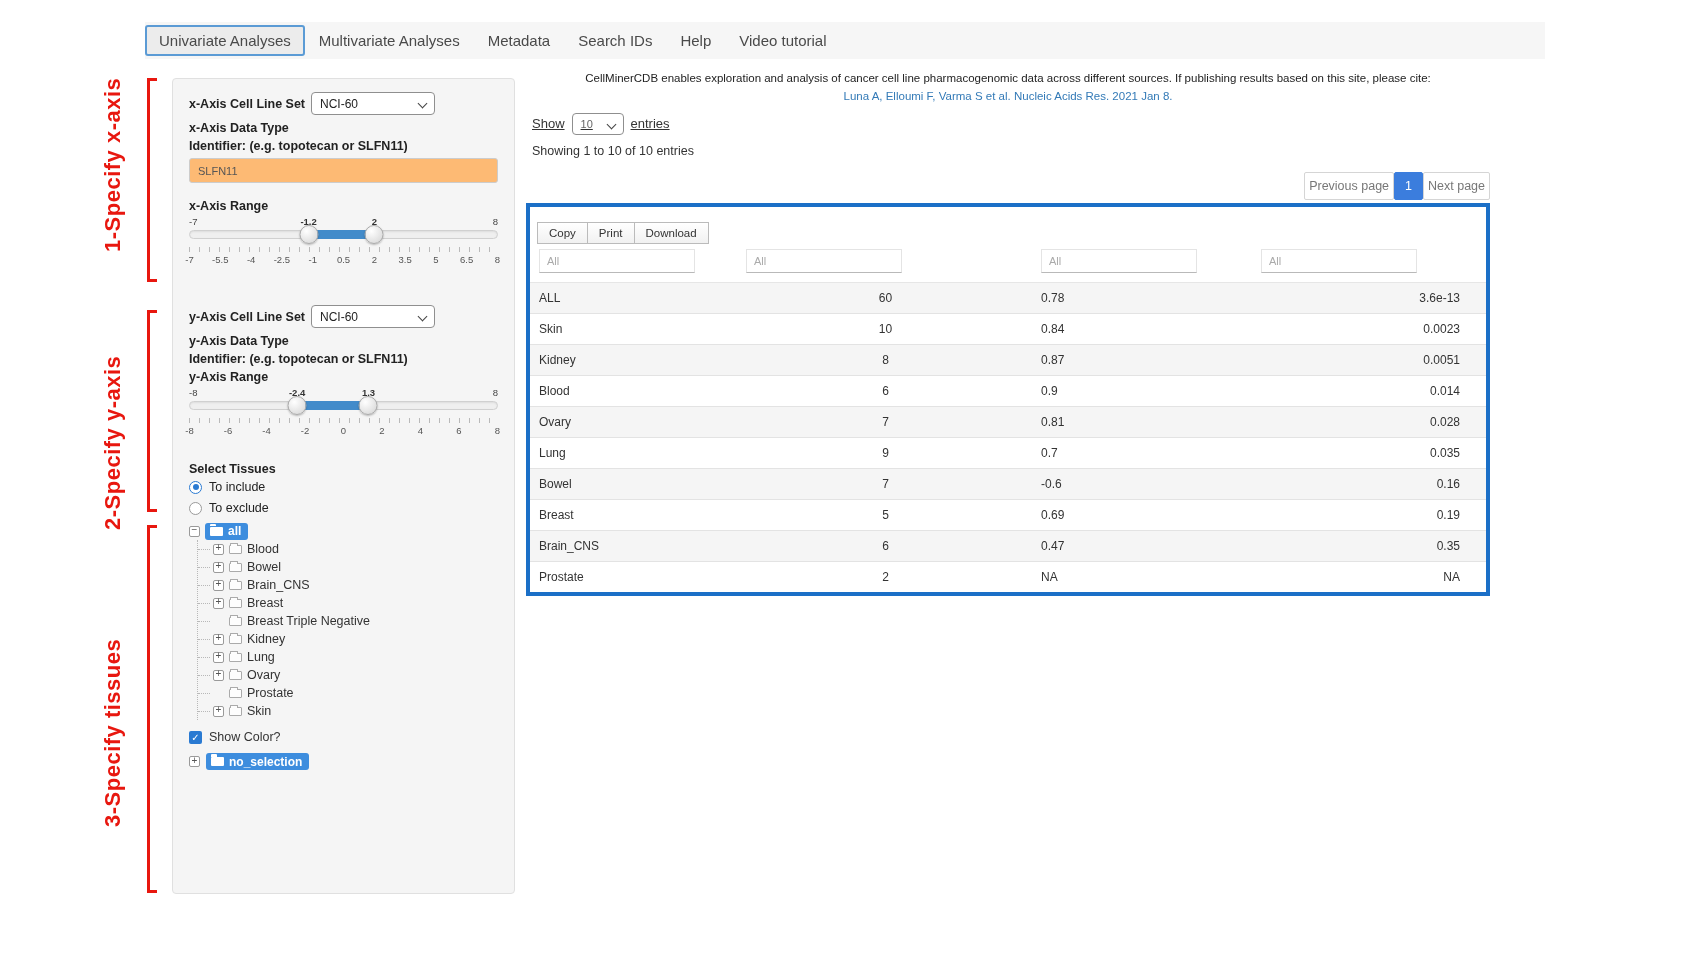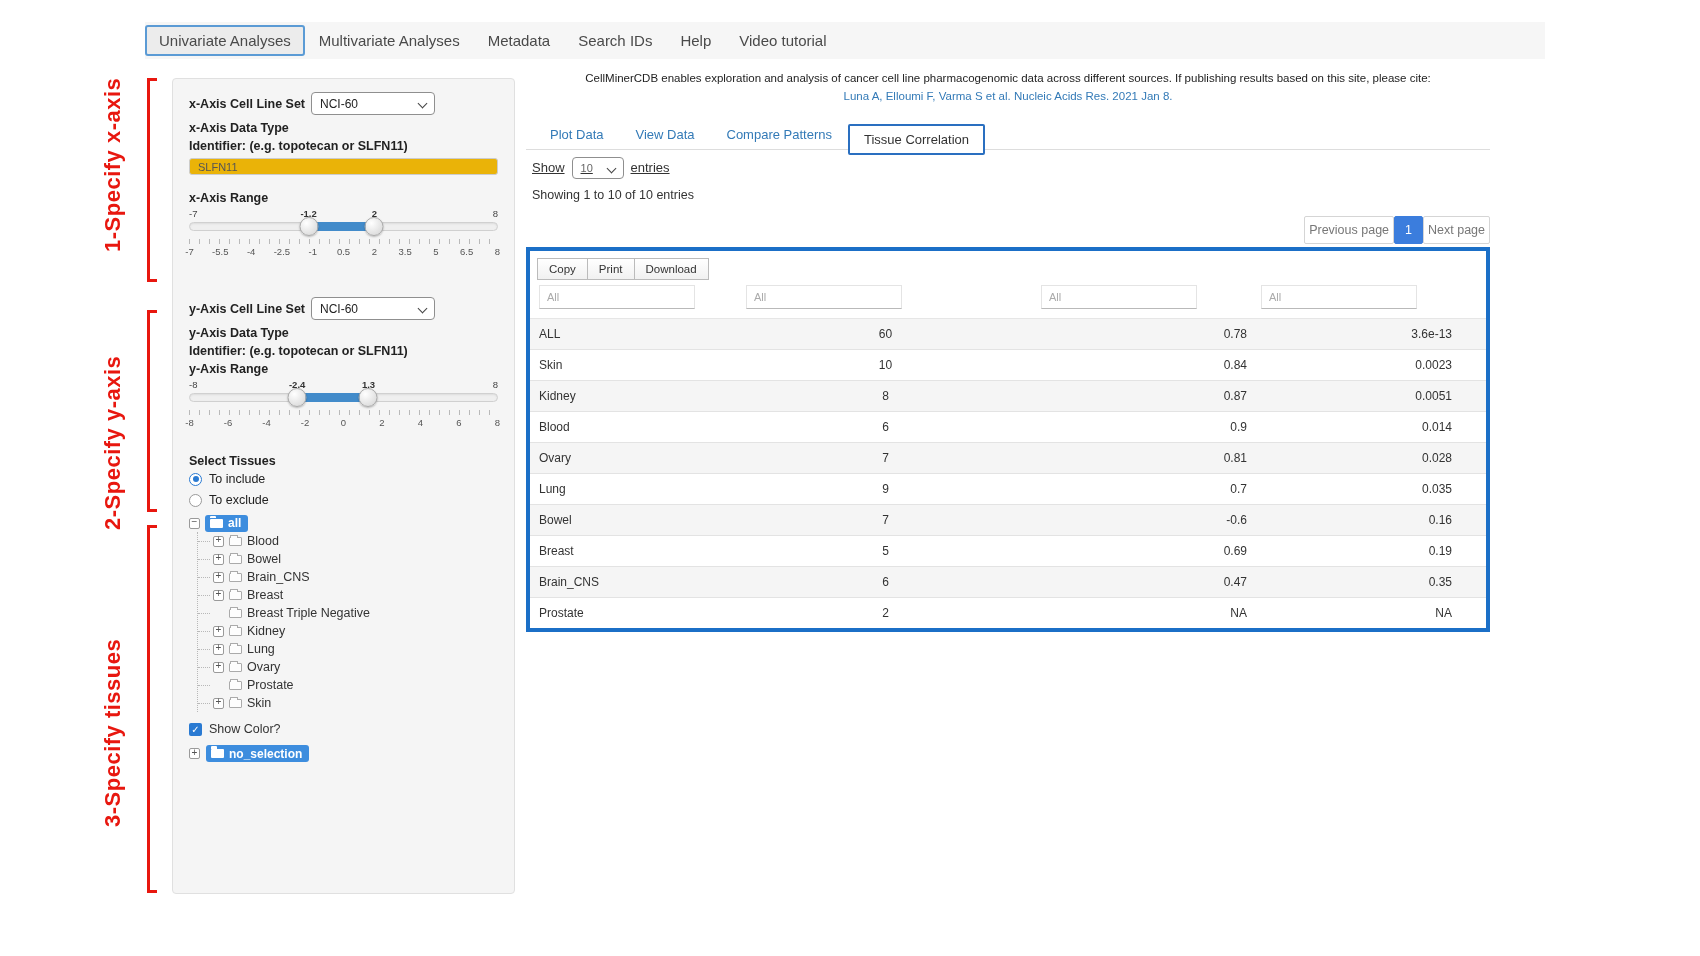--- a/index.html
+++ b/index.html
@@ -30,22 +30,22 @@
   .sb-row { display:flex; align-items:center; margin-bottom:6px; }
   .sb-label { font-size:12.5px; font-weight:bold; color:#222; }
   .sb-label.block { display:block; margin:4px 0 3px; }
   .sel { position:relative; background:#fff; border:1px solid #8f8f8f; border-radius:4px;
     height:23px; font-size:12px; color:#222; display:flex; align-items:center;
     padding:0 22px 0 8px; cursor:pointer; }
   .sel.inline { width:124px; margin-left:6px; }
   .sel.full { width:100%; margin-bottom:6px; }
   .chev { position:absolute; right:8px; top:7px; width:7px; height:7px;
     border-right:1.6px solid #444; border-bottom:1.6px solid #444; transform:rotate(45deg); }
-  .txt-input { width:100%; height:17px; border:1px solid #ccc; border-radius:3px;
-    background:#eab308; font-size:11px; color:#555; padding:0 8px; margin:2px 0 12px;
+  .txt-input { width:100%; height:25px; border:1px solid #ccc; border-radius:3px;
+    background:#fdba74; font-size:11px; color:#555; padding:0 8px; margin:2px 0 12px;
     font-family:"Liberation Sans","DejaVu Sans",sans-serif; }
 
   
   .slider { position:relative; margin:2px 0 0; }
   .sl-top { position:relative; height:14px; font-size:9.5px; color:#444; }
   .sl-top .minl { position:absolute; left:0; } .sl-top .maxl { position:absolute; right:0; }
   .sl-top .hl { position:absolute; transform:translateX(-50%); font-weight:bold; color:#333; }
   .track { position:relative; height:9px; background:#efefef; border:1px solid #d0d0d0;
     border-radius:5px; box-shadow:inset 0 1px 2px rgba(0,0,0,.08); }
   .bar { position:absolute; top:-1px; height:9px; background:#428bca; }
@@ -106,21 +106,21 @@
   .sel.entries { width:52px; height:22px; margin:0 7px; font-size:11px; color:#666; }
   .sel.entries .chev { top:7px; }
   .showing { margin:9px 0 0 6px; font-size:12.5px; color:#333; }
   .pag-row { display:flex; justify-content:flex-end; margin-top:14px; }
   .pag-btn { font-size:12.5px; color:#777; background:#fff; border:1px solid #d5d5d5;
     padding:6px 4px; cursor:pointer; border-radius:2px; }
   .pag-btn.current { background:#3b7ddd; border-color:#3b7ddd; color:#fff; padding:6px 10px; }
 
   
   .table-panel { margin-top:3px; border:4px solid #1b6fc7; background:#fff; }
-  .dt-buttons { padding:7px 0 0 7px; display:flex; }
+  .dt-buttons { padding:7px 0 0 7px; display:flex;margin-top:8px; }
   .dt-btn { font-size:11.5px; color:#333; background:linear-gradient(#ffffff,#f1f1f1);
     border:1px solid #bbb; padding:4px 11px; cursor:pointer; margin-right:-1px;
     font-family:"Liberation Sans","DejaVu Sans",sans-serif; }
   table { width:100%; border-collapse:collapse; table-layout:fixed; }
   th { font-size:12.5px; font-weight:bold; color:#222; padding:10px 6px 8px; }
   col.c1{width:210px;} col.c2{width:295px;} col.c3{width:220px;} col.c4{width:auto;}
   th.c1 { text-align:left; padding-left:9px; }
   th.c2 { text-align:center; }
   th.c3 { text-align:right; }
   th.c4 { text-align:right; padding-right:28px; }
@@ -128,22 +128,22 @@
   tr.filter-row td { padding:5px 6px 9px; border-bottom:1px solid #e6e6e6; }
   .filter-input { width:156px; height:24px; border:1px solid #e4e4e4; border-bottom:1px solid #b9b9b9;
     font-size:11px; color:#555; padding:0 7px; background:#fff;
     font-family:"Liberation Sans","DejaVu Sans",sans-serif; }
   .filter-input::placeholder { color:#aaa; }
   tr.filter-row td:nth-child(1){ padding-left:9px; }
   tbody td { font-size:12px; color:#333; height:31px; padding:0 6px; border-top:1px solid #e3e3e3; }
   tbody tr:nth-child(odd) { background:#f5f5f5; }
   tbody td.c1 { text-align:left; padding-left:9px; }
   tbody td.c2 { text-align:center; padding-right:10px; }
-  tbody td.c3 { text-align:right; padding-right:8px; }
-  tbody td.c4 { text-align:right; padding-right:34px; }
+  tbody td.c3 { padding-right:8px; }
+  tbody td.c4 { text-align:right; padding-right:26px; }
 </style>
 </head>
 <body>
 
 <div class="topnav">
 
     <div class="nav-item active">
       <span>Univariate Analyses</span>
     </div>
 
@@ -393,38 +393,20 @@
       </span>
   </div>
 </aside>
 
 <main class="main">
   <div class="citation">
     <div>CellMinerCDB enables exploration and analysis of cancer cell line pharmacogenomic data across different sources. If publishing results based on this site, please cite:</div>
     <a>Luna A, Elloumi F, Varma S et al. Nucleic Acids Res. 2021 Jan 8.</a>
   </div>
 
-  <div class="tabs">
-
-      <div class="tab">
-        <span>Plot Data</span>
-      </div>
-
-      <div class="tab">
-        <span>View Data</span>
-      </div>
-
-      <div class="tab">
-        <span>Compare Patterns</span>
-      </div>
-
-      <div class="tab active">
-        <span>Tissue Correlation</span>
-      </div>
-    </div>
 
   <div class="show-row">
     <span>Show</span>
     <div class="sel entries">
       <span>10</span>
       <span class="chev"></span>
     </div>
     <span>entries</span>
   </div>
 

